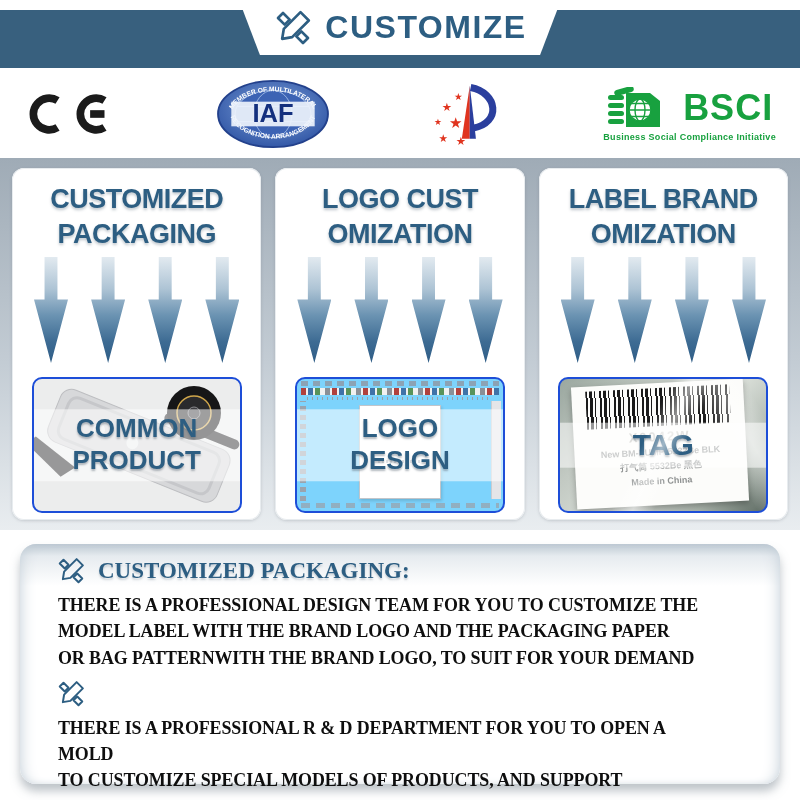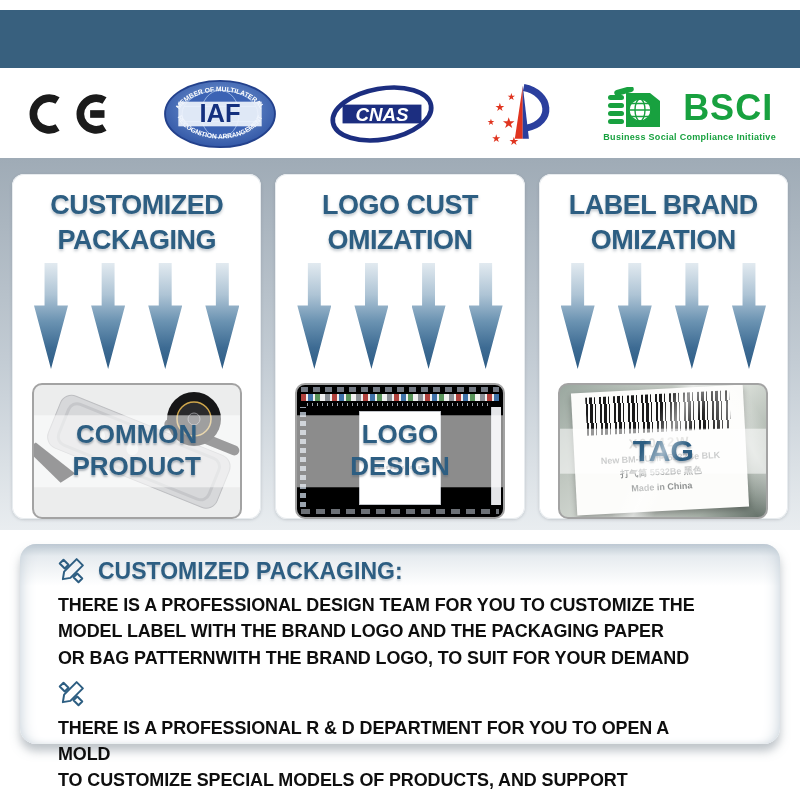--- a/index.html
+++ b/index.html
@@ -14,75 +14,83 @@
   .topbar-title{font-size:32px;font-weight:800;color:#2d5e82;letter-spacing:1.5px;}
 
   
   .certs{height:88px;background:#fff;display:flex;align-items:center;justify-content:space-between;padding:0 24px;}
   .cert{display:flex;flex-direction:column;align-items:center;justify-content:center;}
   .bsci-row{display:flex;align-items:center;gap:21px;}
   .bsci-word{font-size:36px;font-weight:700;color:#18a13f;letter-spacing:1px;line-height:1;}
   .bsci-sub{font-size:9px;font-weight:700;color:#18a13f;letter-spacing:.3px;margin-top:3px;white-space:nowrap;}
 
   
-  .cards{height:372px;box-sizing:border-box;padding:16px 12px;display:grid;grid-template-columns:repeat(3,1fr);gap:14px;
+  .cards{height:372px;box-sizing:border-box;padding:10px 12px;display:grid;grid-template-columns:repeat(3,1fr);gap:14px;
     background:linear-gradient(180deg,#9fabb6 0%,#c3ccd4 55%,#e9edf0 100%);}
   .card{background:#fff;border-radius:12px;box-shadow:inset 0 0 0 1px #e8ecef, 0 1px 3px rgba(90,100,110,.25);
     display:flex;flex-direction:column;align-items:center;padding:12px 8px 0;box-sizing:border-box;}
   .card-title{margin:2px 0 6px;font-size:27px;font-weight:800;color:#2d5e82;text-align:center;line-height:1.28;
     white-space:pre-line;letter-spacing:-.5px;text-shadow:0 2px 3px rgba(96,112,128,.4);}
   .arrows{width:88%;display:flex;justify-content:space-between;height:108px;margin-bottom:12px;}
   .arrow{width:34px;height:106px;
     clip-path:polygon(31% 0,69% 0,69% 40%,100% 40%,50% 100%,0 40%,31% 40%);
     background:linear-gradient(180deg,#e2eaf0 0%,#aec4d5 30%,#6b93b2 55%,#3d6b93 80%,#2f5d86 100%);}
-  .photo{width:206px;height:132px;border:2px solid #a3a3a3;border-radius:10px;position:relative;overflow:hidden;background:#fff;flex:none;}
+  .photo{width:206px;height:132px;border:2px solid #1d4ed8;border-radius:10px;position:relative;overflow:hidden;background:#fff;flex:none;}
   .overlay-band{position:absolute;left:0;right:0;top:50%;transform:translateY(-50%);background:rgba(255,255,255,.55);
     padding:4px 0;text-align:center;font-size:26px;font-weight:800;color:#2d5e82;line-height:1.22;white-space:pre-line;
     text-shadow:0 2px 2px rgba(86,100,114,.45);z-index:5;}
   .overlay-band--tag{font-size:30px;}
 
   
   .photo--product{background:#eceded;}
   
-  .photo--software{background:#000000;}
+  .photo--software{background:#7dd3fc;}
   .sw-menubar{position:absolute;top:2px;left:4px;right:4px;height:5px;background:repeating-linear-gradient(90deg,#8f97a3 0 7px,transparent 7px 12px);opacity:.8;}
   .sw-toolbar{position:absolute;top:9px;left:4px;right:4px;height:7px;background:repeating-linear-gradient(90deg,#b0413d 0 5px,#f1f1f1 5px 7px,#3f72a8 7px 12px,#f1f1f1 12px 14px,#58935a 14px 19px,#f1f1f1 19px 24px,#8a8f96 24px 29px,#f1f1f1 29px 31px);}
   .sw-ruler{position:absolute;top:18px;left:10px;right:14px;height:3px;background:repeating-linear-gradient(90deg,#9aa0a8 0 1px,transparent 1px 5px);}
   .sw-left{position:absolute;left:3px;top:22px;bottom:10px;width:6px;background:repeating-linear-gradient(0deg,#9aa3ad 0 5px,transparent 5px 9px);}
   .sw-right{position:absolute;right:2px;top:22px;bottom:12px;width:9px;background:#e4e5e8;border-left:1px solid #c9ccd1;}
   .sw-canvas{position:absolute;left:50%;transform:translateX(-50%);top:26px;width:80px;height:92px;background:#fff;border:1px solid #c2c5ca;box-shadow:1px 2px 3px rgba(0,0,0,.15);}
   .sw-canvas::after{content:"";position:absolute;bottom:38%;left:22%;right:22%;height:3px;background:repeating-linear-gradient(90deg,#b9bdc4 0 2px,transparent 2px 4px);}
   .sw-status{position:absolute;bottom:3px;left:4px;right:4px;height:5px;background:repeating-linear-gradient(90deg,#9aa0a8 0 9px,transparent 9px 15px);opacity:.7;}
   
   .photo--tag{background:linear-gradient(135deg,#9aa79f 0%,#c2c9c2 30%,#d9ded8 55%,#a9b3aa 80%,#5d6a62 100%);}
   .tag-label{position:absolute;left:14px;top:4px;width:172px;height:122px;background:#fcfcfa;transform:rotate(-3deg);
     box-shadow:0 3px 6px rgba(0,0,0,.3);padding-top:5px;box-sizing:border-box;}
   .tag-barcode{height:38px;margin:0 14px;background:repeating-linear-gradient(90deg,#1a1a1a 0 2px,transparent 2px 4px,#1a1a1a 4px 7px,transparent 7px 9px,#1a1a1a 9px 10px,transparent 10px 14px);}
   .tag-line1{font-size:13px;color:#b9b9b4;text-align:center;letter-spacing:2px;margin-top:3px;font-weight:700;}
   .tag-line{font-size:9px;color:#8f9292;text-align:center;margin-top:3px;font-weight:600;}
   .tag-sheen{position:absolute;inset:0;pointer-events:none;z-index:6;
     background:linear-gradient(115deg,rgba(255,255,255,0) 42%,rgba(255,255,255,.55) 50%,rgba(255,255,255,0) 58%),
                linear-gradient(60deg,rgba(255,255,255,0) 70%,rgba(255,255,255,.4) 82%,rgba(255,255,255,0) 92%);}
 
   
-  .info{margin:14px 20px 0;height:200px;border-radius:16px;box-sizing:border-box;padding:8px 36px 8px;
+  .info{margin:14px 20px 0;height:240px;border-radius:16px;box-sizing:border-box;padding:8px 36px 8px;
     background:linear-gradient(180deg,#bcc8d2 0,#e6ebef 12px,#fff 42px);
-    box-shadow:inset 12px 0 16px -12px #c0ccd6,inset -12px 0 16px -12px #c0ccd6,inset 0 -6px 10px -8px #d4dce2,0 7px 10px rgba(125,137,148,.5);}
+    box-shadow:inset 12px 0 16px -12px #c0ccd6,inset -12px 0 16px -12px #c0ccd6,inset 0 -6px 10px -8px #d4dce2,0 7px 10px rgba(125,137,148,.5);font-family:Liberation Serif, serif;}
   .info-heading{display:flex;align-items:center;gap:12px;height:34px;margin:2px 0 4px;}
   .info-heading h3{margin:0;font-size:23px;font-weight:800;color:#2d5e82;text-shadow:0 2px 2px rgba(96,112,128,.3);}
   .info-body{margin:0 0 6px 2px;font-size:18.5px;font-weight:700;color:#0e0e0e;line-height:1.42;white-space:pre-line;
     letter-spacing:-.1px;transform:scaleX(.97);transform-origin:left top;}
 </style>
 </head>
 <body>
 
 <div class="page">
 
   <header class="topbar">
     <div class="topbar-band"></div>
+    <div class="topbar-plate">
+      <svg width="40" height="40" viewBox="0 0 48 48" fill="none" stroke="#2d5e82" stroke-width="3.2" stroke-linejoin="round" stroke-linecap="round">
+        <path d="M33 5l10 10-20 20-12 2 2-12z"></path>
+        <path d="M12 6L6 12l8 8 6-6z"></path>
+        <path d="M34 28l8 8-6 6-8-8z"></path>
+      </svg>
+      <span class="topbar-title">CUSTOMIZE</span>
+    </div>
   </header>
 
   <section class="certs">
 
     <span class="cert" aria-label="CE">
       <svg width="92" height="50" viewBox="0 0 96 44" fill="none" stroke="#1b1b1b" stroke-width="8">
         <path d="M35 8 A16.5 16.5 0 1 0 35 36"></path>
         <path d="M84 8 A16.5 16.5 0 1 0 84 36"></path>
         <path d="M69 22 H84"></path>
       </svg>
@@ -110,27 +118,20 @@
           <textPath href="#iafTop" startOffset="50%">MEMBER OF MULTILATERAL</textPath>
         </text>
         <text font-size="7" font-weight="bold" fill="#ffffff" text-anchor="middle">
           <textPath href="#iafBot" startOffset="50%">RECOGNITION ARRANGEMENT</textPath>
         </text>
         <rect x="18" y="25" width="88" height="26" fill="#eef3fc" opacity="0.92"></rect>
         <text x="62" y="46" font-size="27" font-weight="bold" fill="#14307e" text-anchor="middle">IAF</text>
       </svg>
     </span>
 
-    <span class="cert">
-      <svg width="114" height="62" viewBox="0 0 120 66">
-        <ellipse cx="60" cy="33" rx="53" ry="27" fill="none" stroke="#1c2e80" stroke-width="5" transform="rotate(-10 60 33)"></ellipse>
-        <rect x="18" y="23" width="84" height="20" fill="#1c2e80"></rect>
-        <text x="60" y="40" font-size="20" font-weight="bold" font-style="italic" fill="#ffffff" text-anchor="middle">CNAS</text>
-      </svg>
-    </span>
 
     <span class="cert">
       <svg width="74" height="68" viewBox="0 0 84 72">
         <path d="M45 6 C76 12 80 46 48 52" fill="none" stroke="#2b3f9e" stroke-width="8"></path>
         <polygon points="44,4 35,64 44,64" fill="#e0341f"></polygon>
         <polygon points="44,4 51,64 44,64" fill="#2b3f9e"></polygon>
         <g fill="#e0341f" font-size="13" text-anchor="middle">
           <text x="31" y="20" font-size="11">★</text>
           <text x="18" y="33">★</text>
           <text x="8" y="48" font-size="10">★</text>

